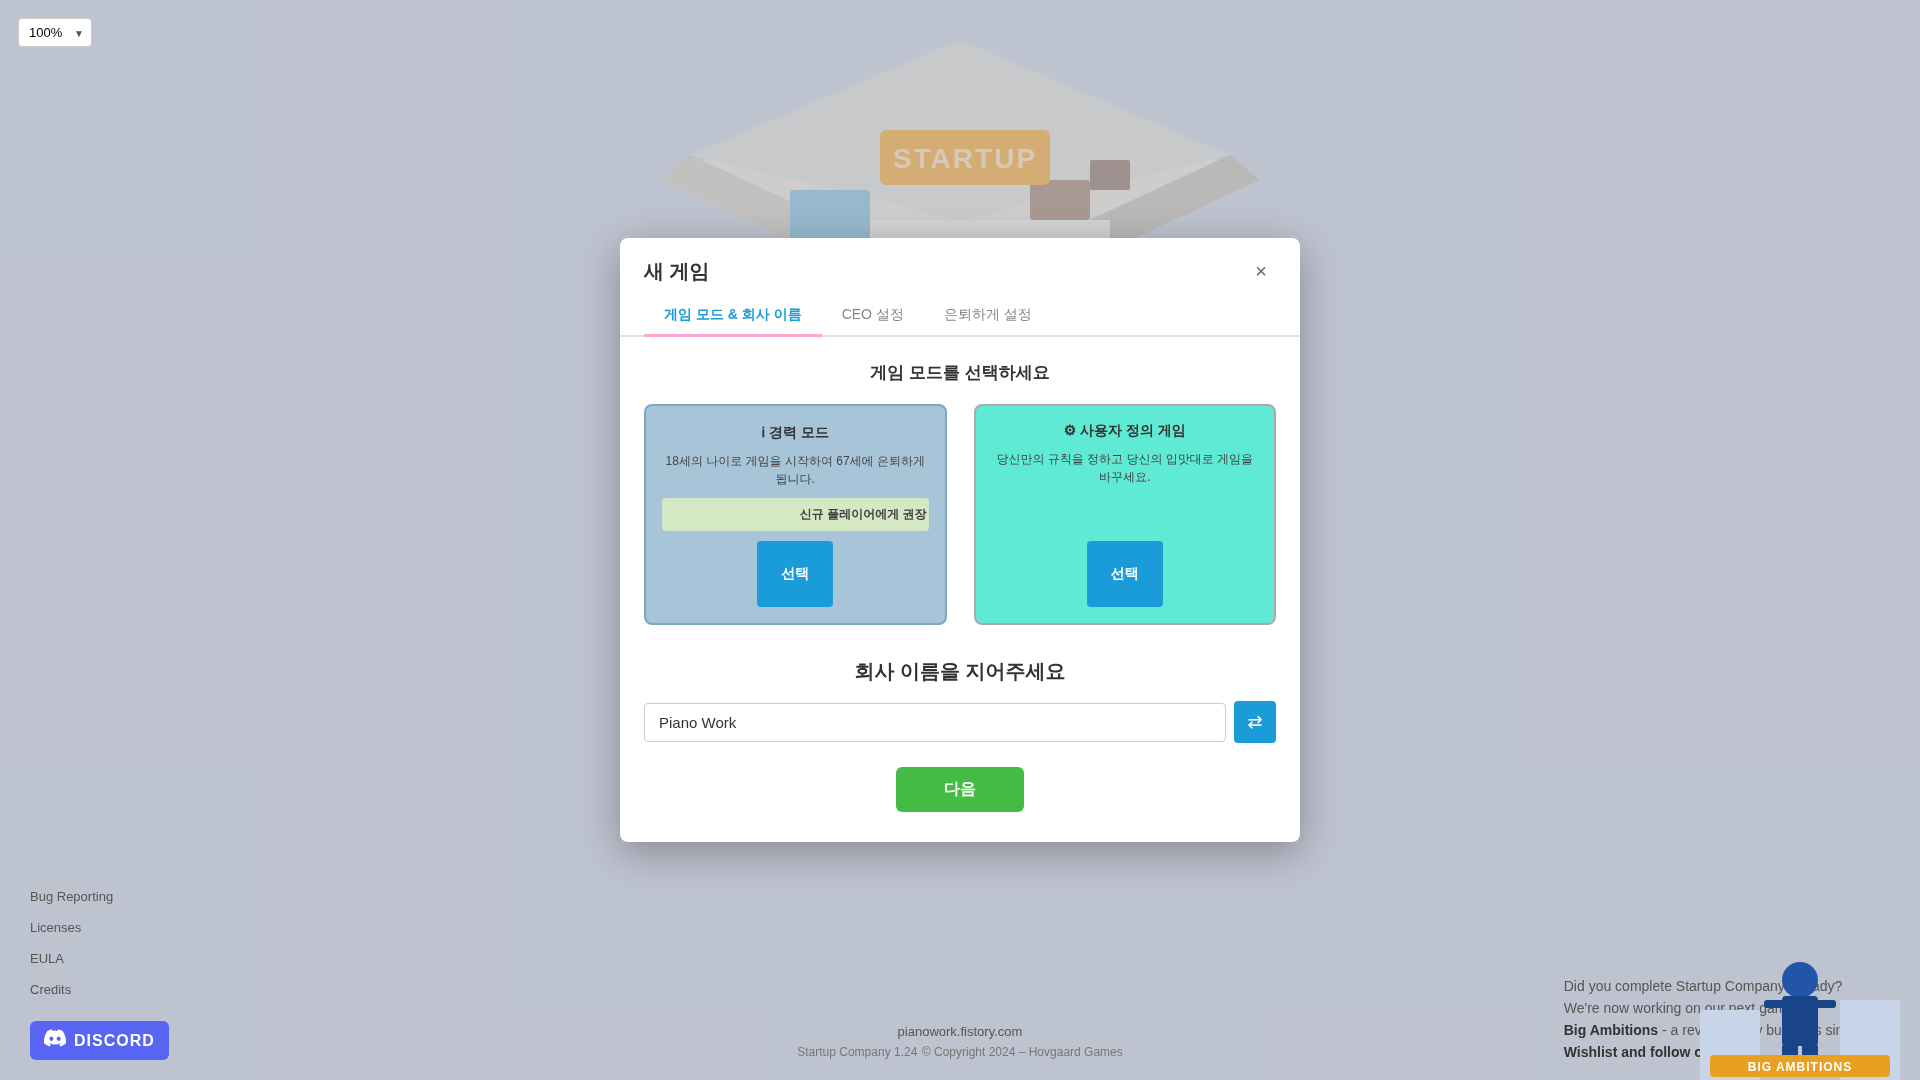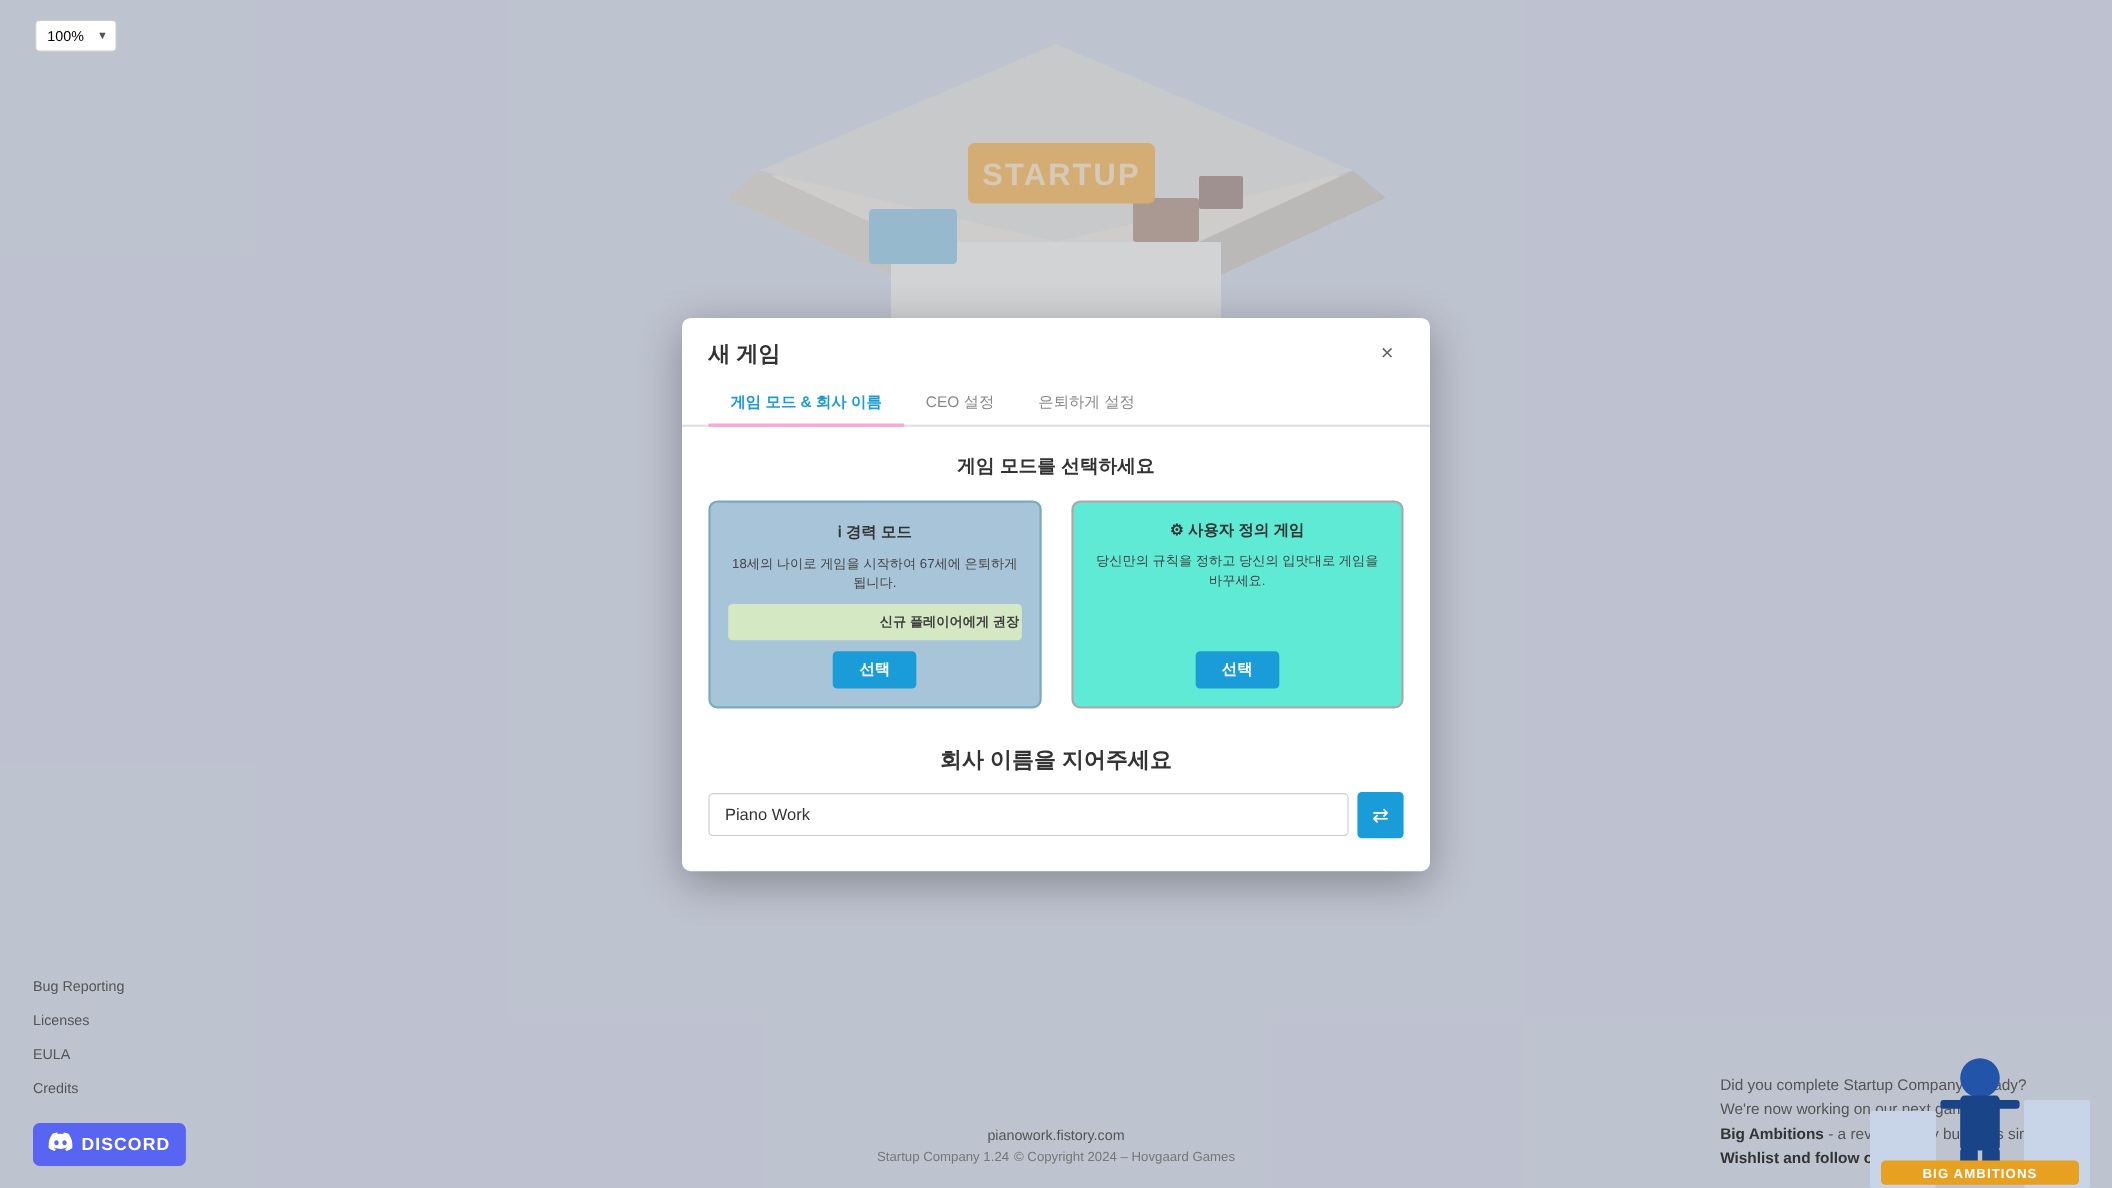--- a/index.html
+++ b/index.html
@@ -165,21 +165,21 @@
       border-radius: 4px;
       text-align: right;
       width: 100%;
     }
 
     .mode-select-btn {
       background: #1a9cd8;
       color: white;
       border: none;
       border-radius: 4px;
-      padding: 8px 24px;
+      padding: 24px 24px;
       font-size: 14px;
       font-weight: 600;
       cursor: pointer;
     }
 
     
     .company-section {
       padding: 0 24px;
     }
 
@@ -236,21 +236,21 @@
       padding: 12px 48px;
       font-size: 16px;
       font-weight: 700;
       cursor: pointer;
     }
 
     
     .zoom-control {
       position: absolute;
       top: 18px;
-      left: 32px;
+      left: 18px;
       z-index: 20;
     }
 
     .zoom-select {
       background: white;
       border: 1px solid #ccc;
       border-radius: 4px;
       padding: 6px 28px 6px 10px;
       font-size: 13px;
       cursor: pointer;
@@ -461,20 +461,23 @@
     </div>
 
     <div class="company-section">
       <div class="company-title">회사 이름을 지어주세요</div>
       <div class="company-input-row">
         <input type="text" class="company-input" value="Piano Work" placeholder="회사 이름" style="">
         <button class="random-btn">⇄</button>
       </div>
     </div>
 
+    <div class="next-btn-row">
+      <button class="next-btn">다음</button>
+    </div>
   </div>
 </div>
 
 <div class="footer">
   <div class="footer-left">
     <span class="footer-left-link">Bug Reporting</span>
     <span class="footer-left-link">Licenses</span>
     <span class="footer-left-link">EULA</span>
     <span class="footer-left-link">Credits</span>
     <div class="discord-badge">

